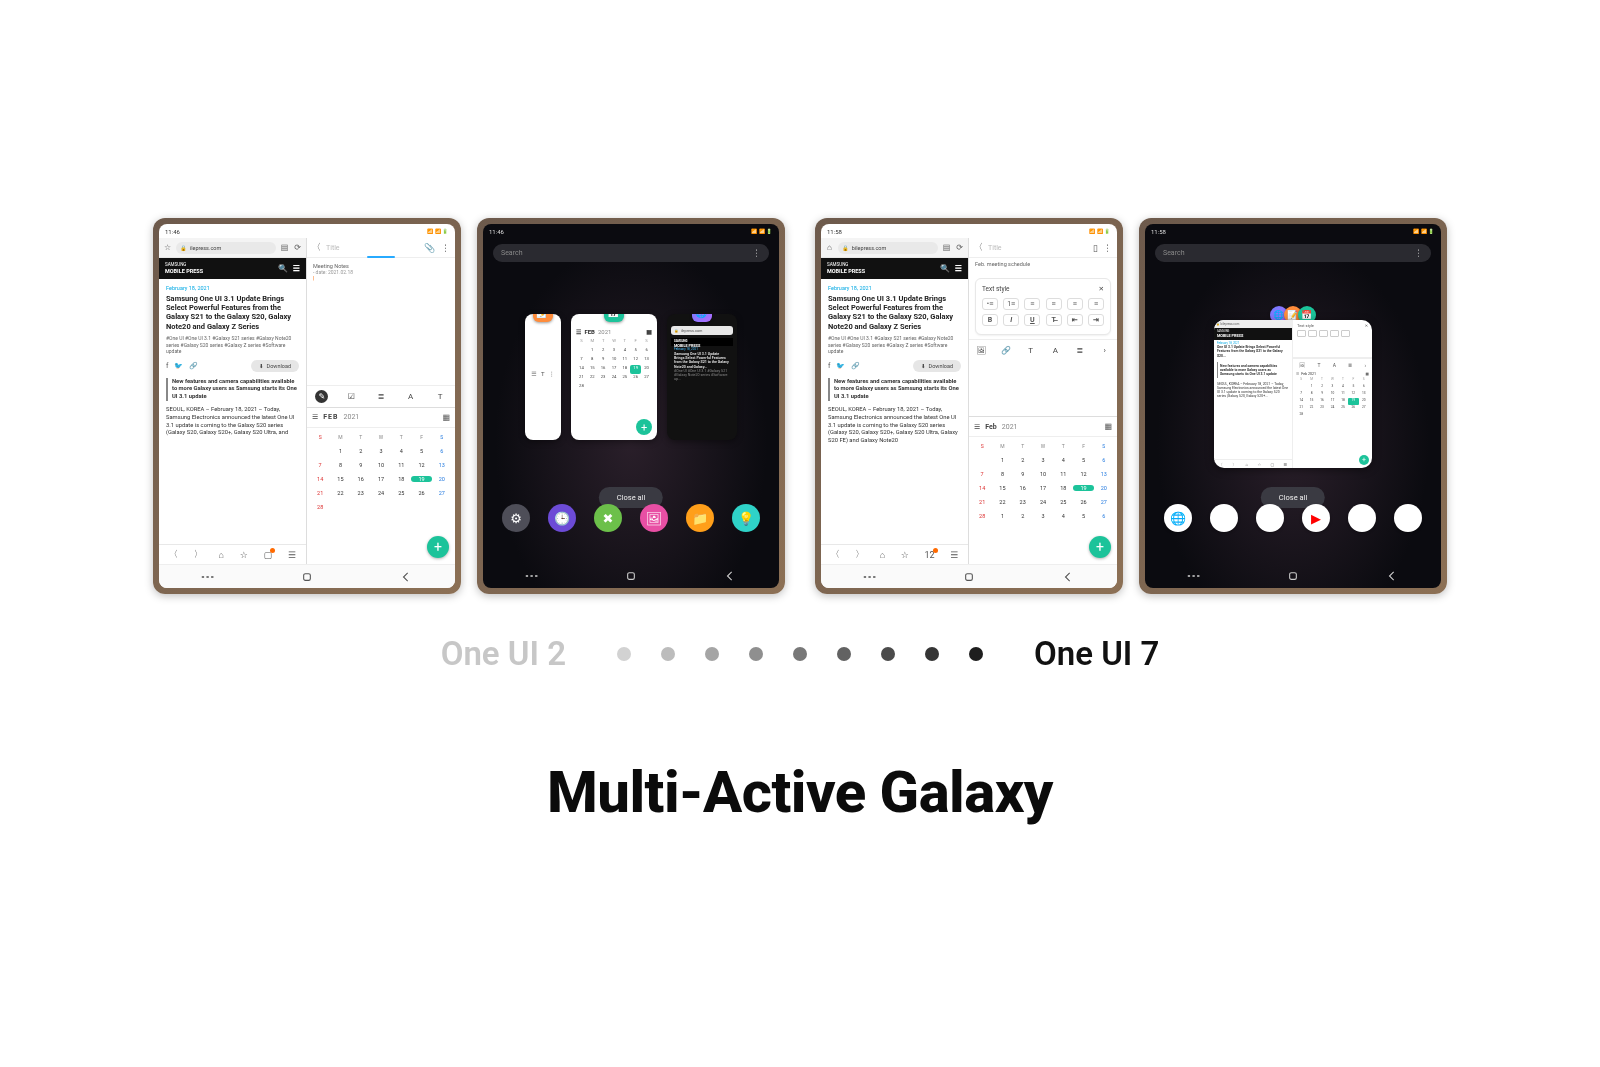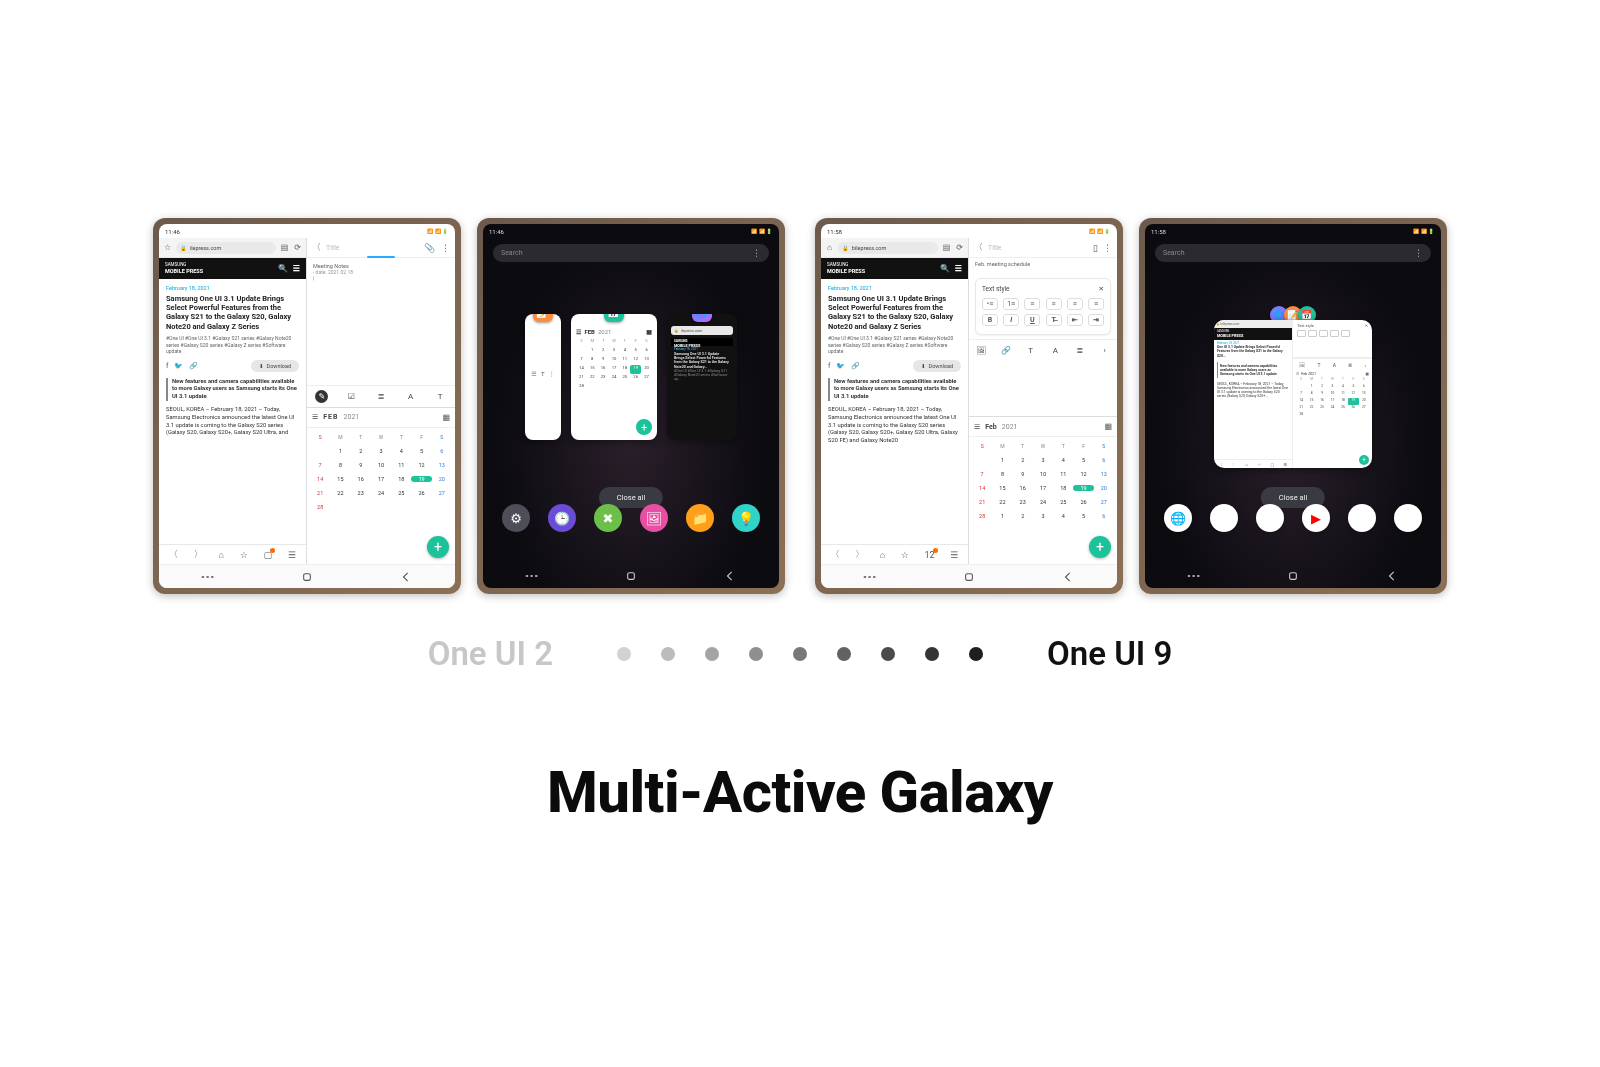--- a/index.html
+++ b/index.html
@@ -214,21 +214,21 @@
   .gc-notes { padding:3px 4px; color:#777; font-size:3.6px; border-bottom:1px solid #eee; height:38px; }
   .gc-tools { height:12px; display:flex; justify-content:space-around; align-items:center; border-top:1px solid #eee; font-size:5px; color:#555;}
   .gc-cal { flex:1; padding:2px 3px; position:relative;}
   .gc-cal .mini { display:grid; grid-template-columns:repeat(7,1fr); grid-auto-rows:7px; font-size:3.2px; text-align:center; color:#444;}
   .gc-cal .mini .td { background:#1cc39a; color:#fff; border-radius:1px; }
   .gc-cal .fab { position:absolute; right:3px; bottom:3px; width:10px; height:10px; border-radius:50%; background:#1cc39a; color:#fff; display:flex; align-items:center;justify-content:center; font-size:7px;}
 
   
   .labels {
     position:absolute; top:634px; left:0; right:0;
-    display:flex; align-items:center; justify-content:center; gap:64px;
+    display:flex; align-items:center; justify-content:center; gap:51px;
   }
   .label { font-size:33px; font-weight:600; }
   .label.fade { color:#c7c7c7; }
   .label.solid{ color:#111; }
   .dots { display:flex; gap:30px; align-items:center; }
   .dots .d { width:14px; height:14px; border-radius:50%; }
 
   
   .heading {
     position:absolute; top:758px; left:0; right:0; text-align:center;
@@ -880,16 +880,16 @@
       <span class="d" style="background: rgb(210, 210, 210);"></span>
       <span class="d" style="background: rgb(188, 188, 188);"></span>
       <span class="d" style="background: rgb(165, 165, 165);"></span>
       <span class="d" style="background: rgb(143, 143, 143);"></span>
       <span class="d" style="background: rgb(120, 120, 120);"></span>
       <span class="d" style="background: rgb(98, 98, 98);"></span>
       <span class="d" style="background: rgb(75, 75, 75);"></span>
       <span class="d" style="background: rgb(53, 53, 53);"></span>
       <span class="d" style="background: rgb(30, 30, 30);"></span>
     </div>
-  <span class="label solid">One UI 9</span>
+  <span class="label solid">One UI 7</span>
 </div>
 
 <div class="heading">Multi-Active Galaxy</div>
 
 </body></html>

